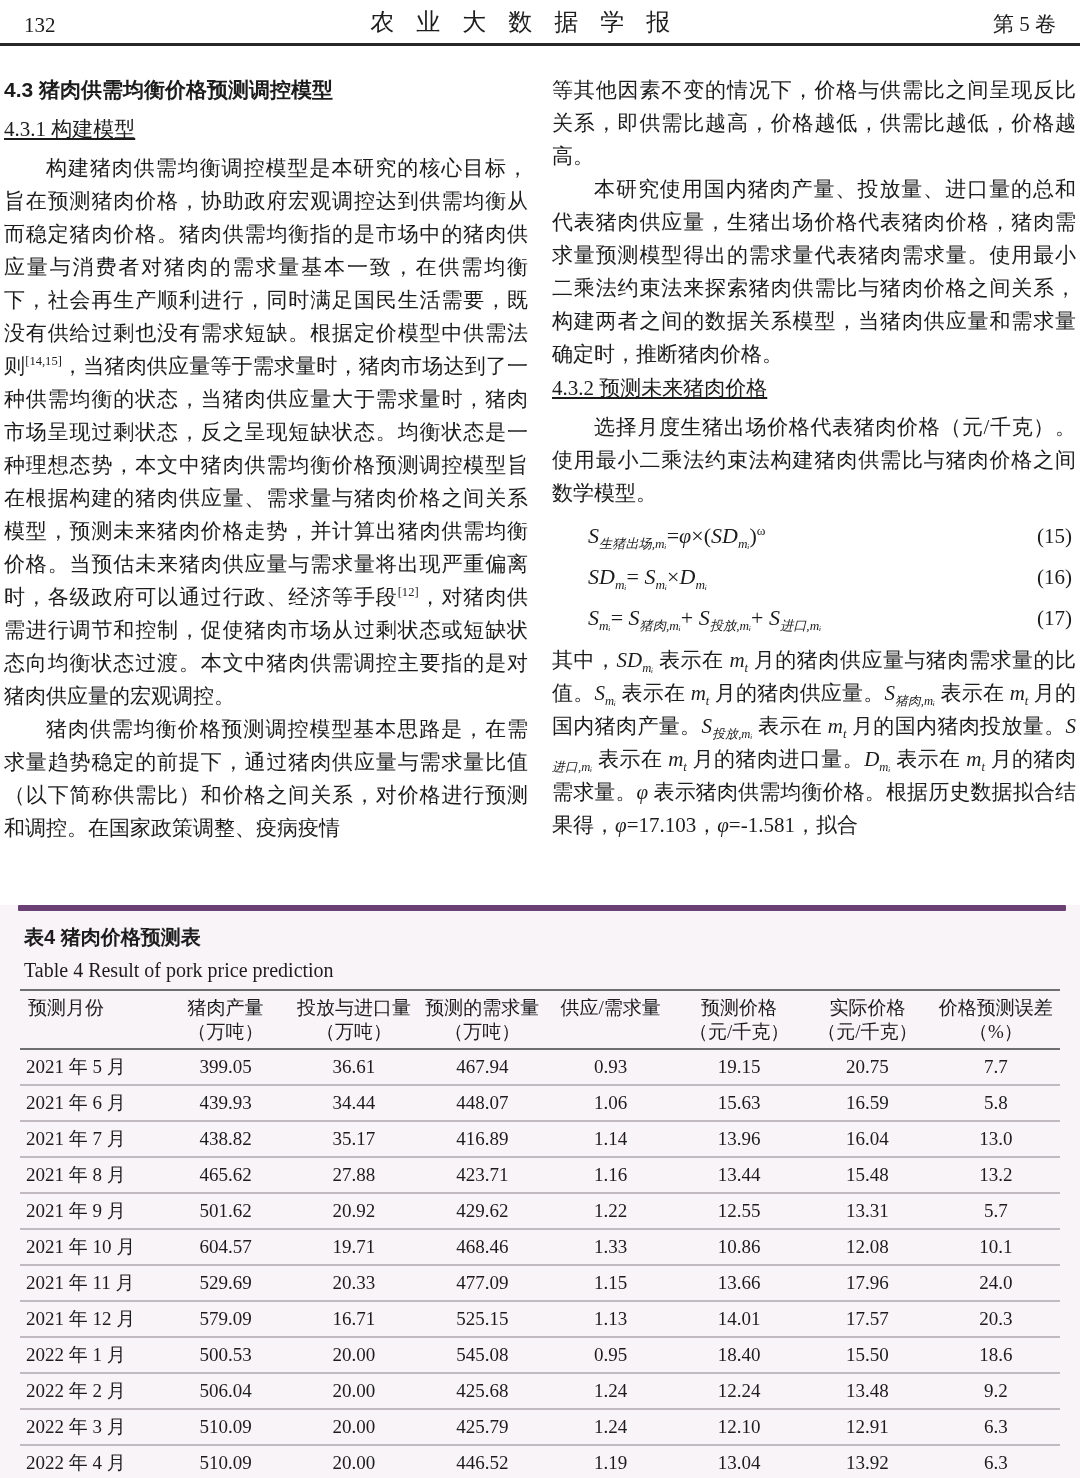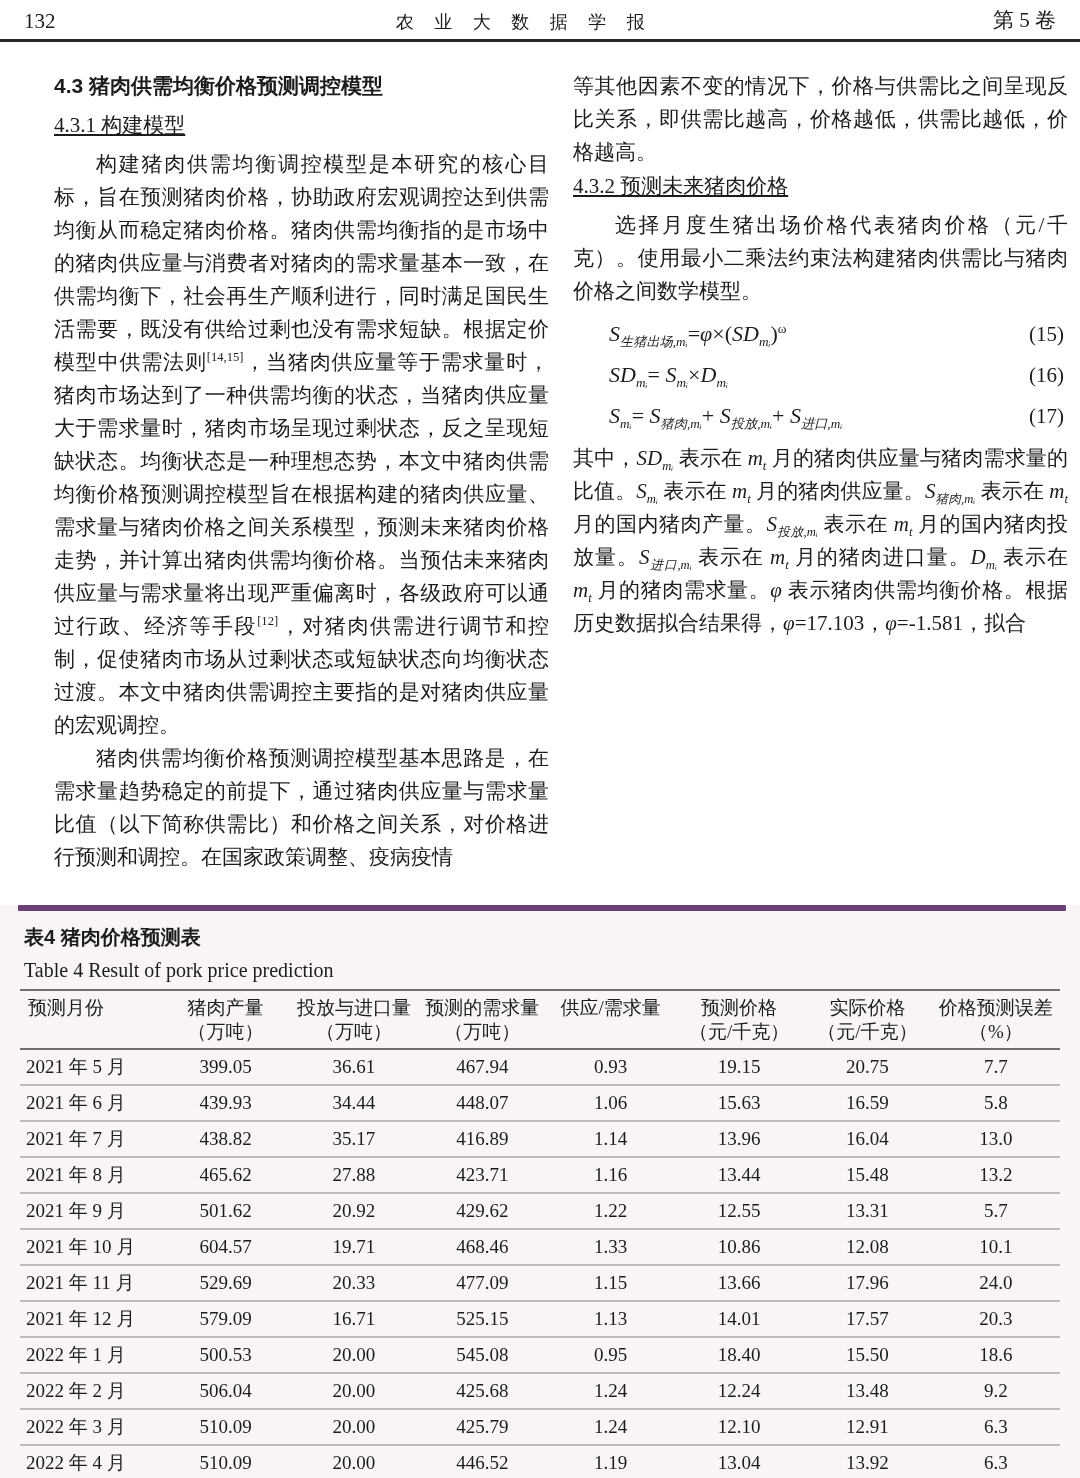--- a/index.html
+++ b/index.html
@@ -7,25 +7,25 @@
   .page{
     width:1080px;height:1478px;position:relative;margin:0 auto;
     background:#ffffff;color:#1c1c1c;overflow:hidden;
     font-family:"Liberation Serif","DejaVu Serif",serif;
   }
   
   .pagehead{
     display:flex;justify-content:space-between;align-items:flex-end;
     padding:6px 24px 5px;border-bottom:3px solid #282828;font-size:21px;gap:28px;
   }
-  .journal-title{letter-spacing:8px;font-size:18px;}
+  .journal-title{letter-spacing:8px;font-size:24px;}
   
   .columns{
-    display:flex;gap:24px;padding:28px 12px 0;height:845px;
-    box-sizing:border-box;overflow:hidden;margin-left:42px;
+    display:flex;gap:24px;padding:28px 4px 0;height:845px;
+    box-sizing:border-box;overflow:hidden;
   }
   .col{flex:1;min-width:0;}
   h2.sec{
     font-family:"Liberation Sans","DejaVu Sans",sans-serif;
     font-size:21px;font-weight:bold;margin:2px 0 11px;
   }
   h3.subsec{font-size:21px;font-weight:normal;margin:3px 0 9px;text-decoration:underline;}
   p.para{font-size:21px;line-height:33px;text-align:justify;margin:0;}
   p.indent{text-indent:2em;}
   sup{font-size:0.6em;line-height:0;}
@@ -83,20 +83,21 @@
 
     <section class="col">
       <h2 class="sec">4.3  猪肉供需均衡价格预测调控模型</h2>
       <h3 class="subsec">4.3.1  构建模型</h3>
       <p class="para indent">构建猪肉供需均衡调控模型是本研究的核心目标，旨在预测猪肉价格，协助政府宏观调控达到供需均衡从而稳定猪肉价格。猪肉供需均衡指的是市场中的猪肉供应量与消费者对猪肉的需求量基本一致，在供需均衡下，社会再生产顺利进行，同时满足国民生活需要，既没有供给过剩也没有需求短缺。根据定价模型中供需法则<sup>[14,15]</sup>，当猪肉供应量等于需求量时，猪肉市场达到了一种供需均衡的状态，当猪肉供应量大于需求量时，猪肉市场呈现过剩状态，反之呈现短缺状态。均衡状态是一种理想态势，本文中猪肉供需均衡价格预测调控模型旨在根据构建的猪肉供应量、需求量与猪肉价格之间关系模型，预测未来猪肉价格走势，并计算出猪肉供需均衡价格。当预估未来猪肉供应量与需求量将出现严重偏离时，各级政府可以通过行政、经济等手段<sup>[12]</sup>，对猪肉供需进行调节和控制，促使猪肉市场从过剩状态或短缺状态向均衡状态过渡。本文中猪肉供需调控主要指的是对猪肉供应量的宏观调控。</p>
       <p class="para indent">猪肉供需均衡价格预测调控模型基本思路是，在需求量趋势稳定的前提下，通过猪肉供应量与需求量比值（以下简称供需比）和价格之间关系，对价格进行预测和调控。在国家政策调整、疫病疫情</p>
     </section>
 
     <section class="col">
       <p class="para">等其他因素不变的情况下，价格与供需比之间呈现反比关系，即供需比越高，价格越低，供需比越低，价格越高。</p>
+      <p class="para indent">本研究使用国内猪肉产量、投放量、进口量的总和代表猪肉供应量，生猪出场价格代表猪肉价格，猪肉需求量预测模型得出的需求量代表猪肉需求量。使用最小二乘法约束法来探索猪肉供需比与猪肉价格之间关系，构建两者之间的数据关系模型，当猪肉供应量和需求量确定时，推断猪肉价格。</p>
       <h3 class="subsec">4.3.2  预测未来猪肉价格</h3>
       <p class="para indent">选择月度生猪出场价格代表猪肉价格（元/千克）。使用最小二乘法约束法构建猪肉供需比与猪肉价格之间数学模型。</p>
 
       <div class="equation">
         <span class="eq-body"><i>S</i><sub><i>生猪出场,mᵢ</i></sub>=<i>φ</i>×(<i>SD</i><sub><i>mᵢ</i></sub>)<sup>ω</sup></span>
         <span class="eq-num">(15)</span>
       </div>
       <div class="equation">
         <span class="eq-body"><i>SD</i><sub><i>mᵢ</i></sub>= <i>S</i><sub><i>mᵢ</i></sub>×<i>D</i><sub><i>mᵢ</i></sub></span>
         <span class="eq-num">(16)</span>

